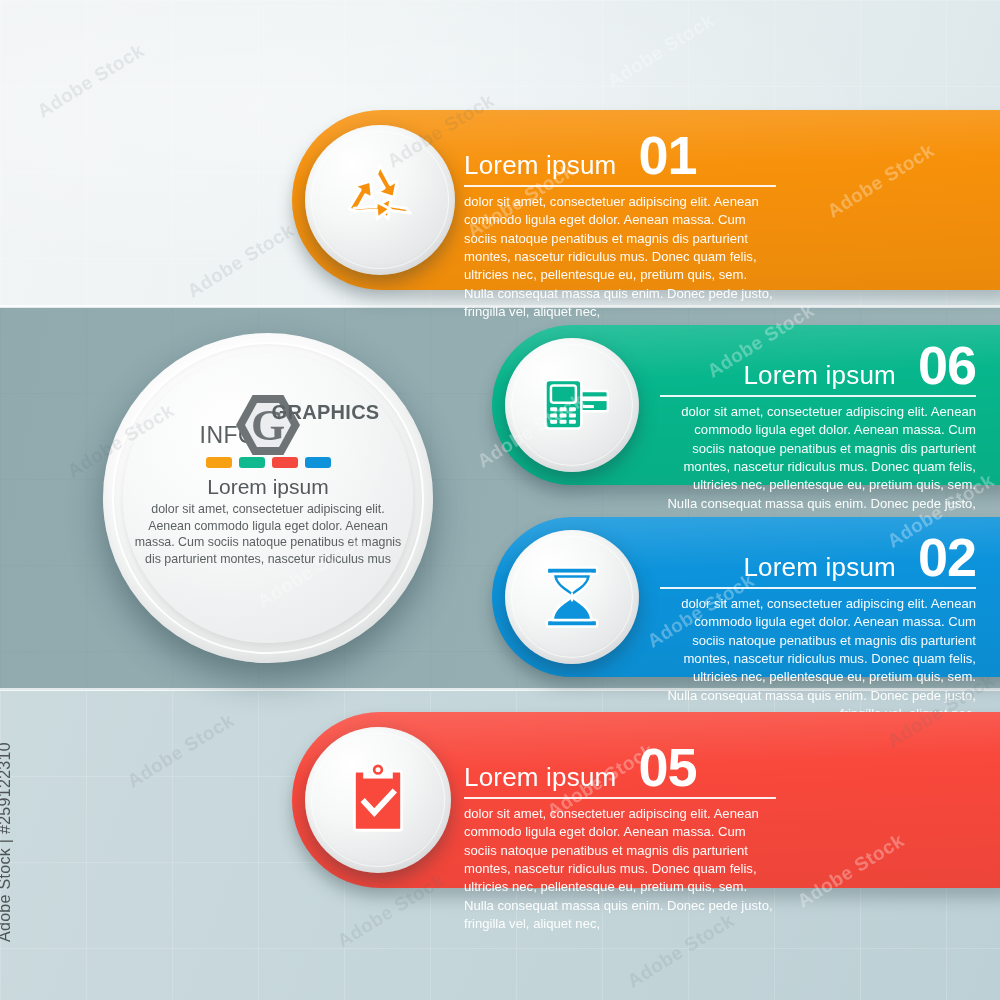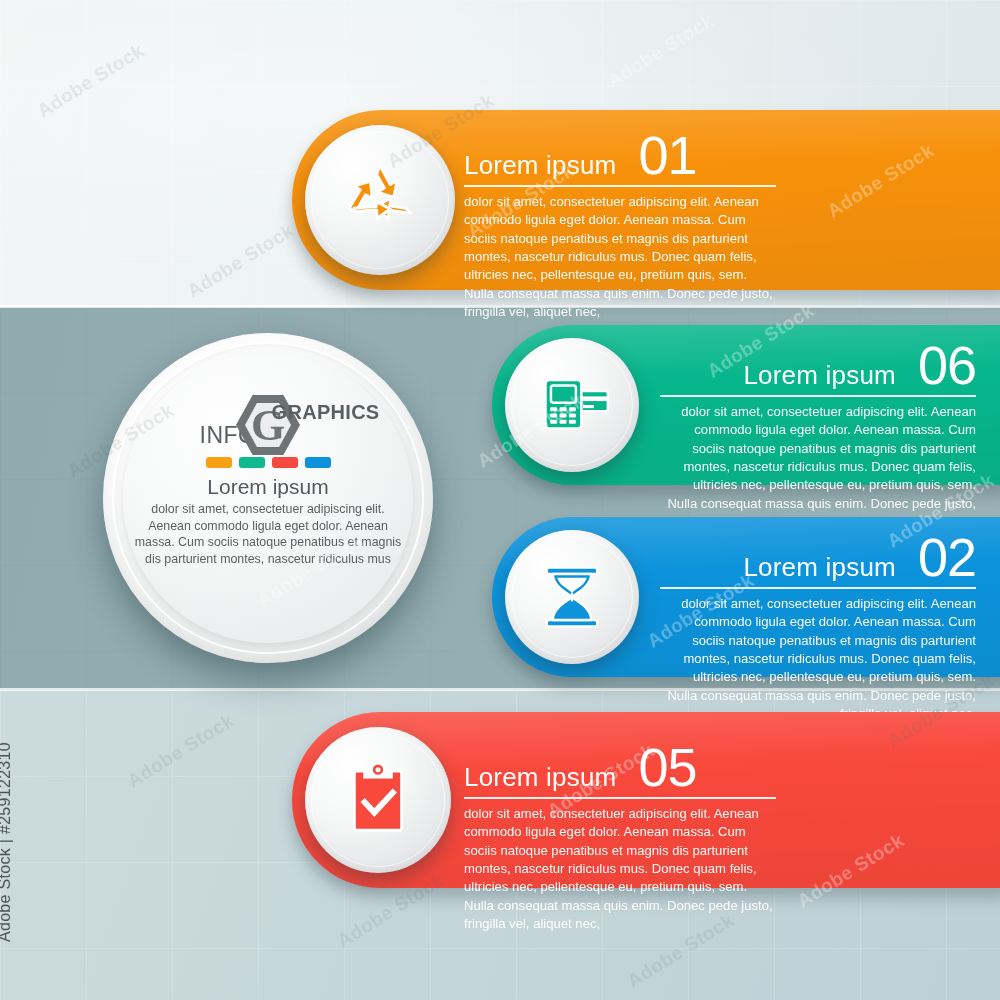--- a/index.html
+++ b/index.html
@@ -68,21 +68,21 @@
   .disc::after{
     content:"";position:absolute;inset:6px;border-radius:50%;
     border:1px solid rgba(255,255,255,.65);
     pointer-events:none;
   }
 
   
   .txt{position:absolute;color:#fff;}
   .hdr{display:flex;align-items:flex-end;gap:22px;line-height:1;}
   .hdr .lorem{font-size:26px;font-weight:400;letter-spacing:.2px;padding-bottom:4px;}
-  .hdr .num{font-size:54px;font-weight:400;letter-spacing:-1px;}
+  .hdr .num{font-size:54px;font-weight:700;letter-spacing:-1px;}
   .rule{height:2px;background:rgba(255,255,255,.92);margin-top:3px;}
   .body{
     margin-top:6px;font-size:13.1px;line-height:1.40;
     color:rgba(255,255,255,.97);
   }
   .txt.align-right{text-align:right;}
   .txt.align-right .hdr{justify-content:flex-end;}
 
   
   .medallion{

